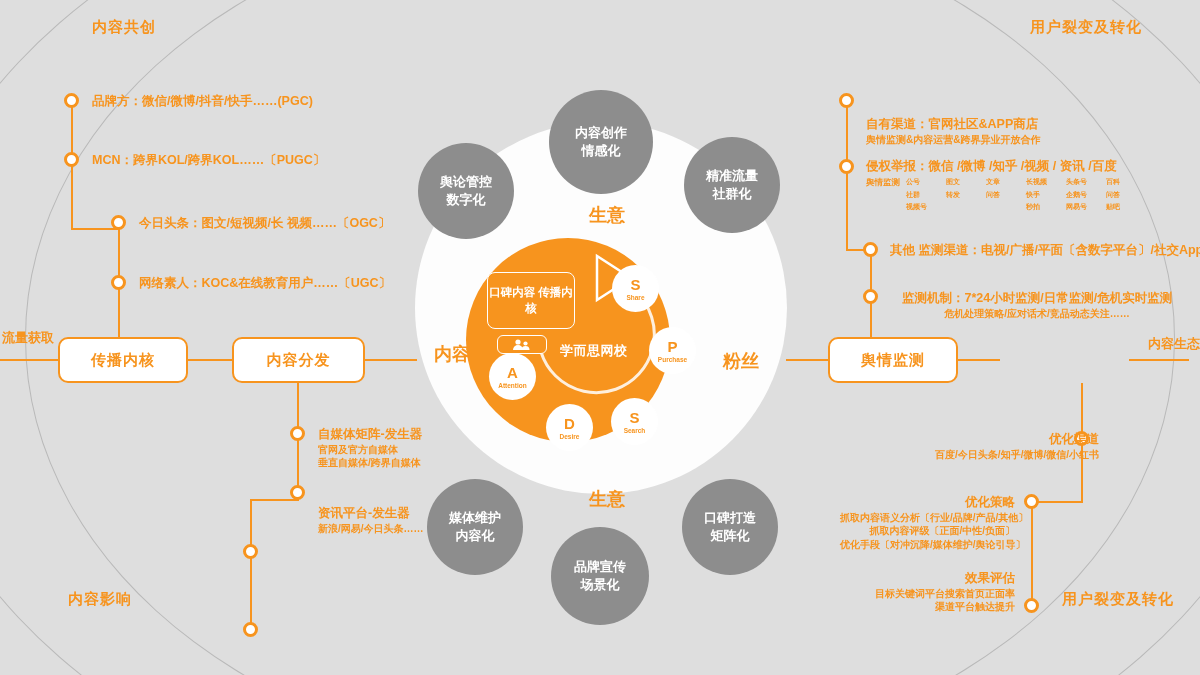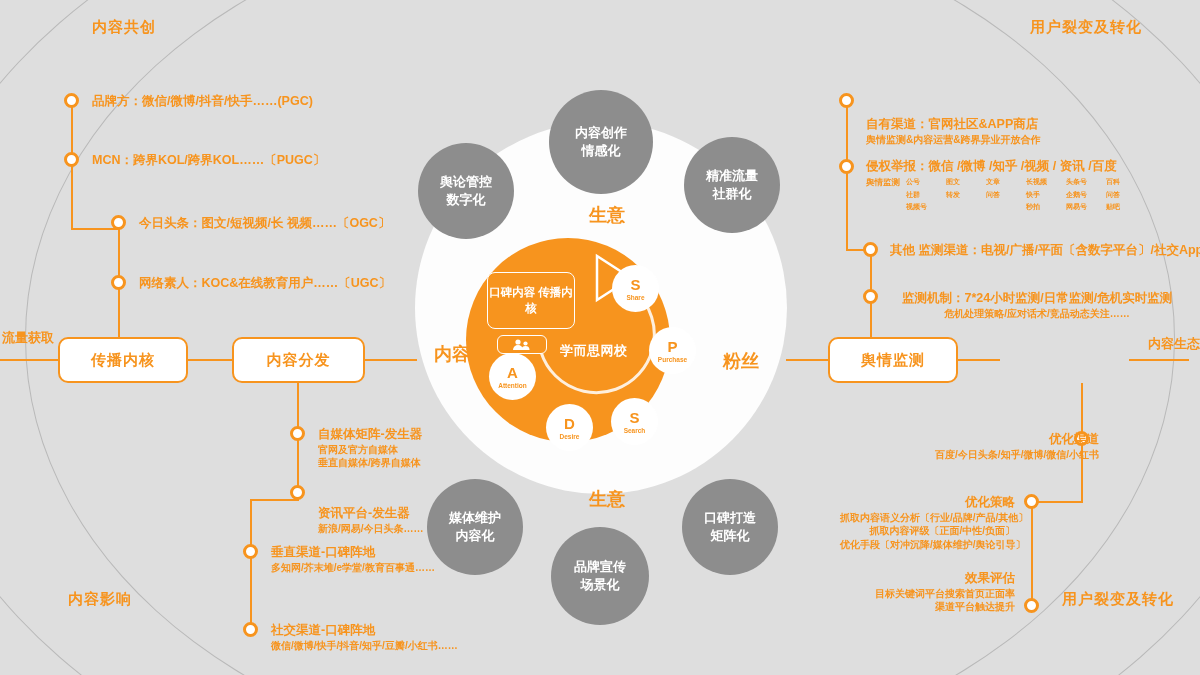--- a/index.html
+++ b/index.html
@@ -186,28 +186,20 @@
   <div class="node" style="left:243px; top:622px;"></div>
 
   <div class="btext" style="left:318px; top:426px;">
     <div class="hd">自媒体矩阵-发生器</div>
     <div class="sub">官网及官方自媒体</div>
     <div class="sub">垂直自媒体/跨界自媒体</div>
   </div>
   <div class="btext" style="left:318px; top:505px;">
     <div class="hd">资讯平台-发生器</div>
     <div class="sub">新浪/网易/今日头条……</div>
-  </div>
-  <div class="btext" style="left:271px; top:544px;">
-    <div class="hd">垂直渠道-口碑阵地</div>
-    <div class="sub">多知网/芥末堆/e学堂/教育百事通……</div>
-  </div>
-  <div class="btext" style="left:271px; top:622px;">
-    <div class="hd">社交渠道-口碑阵地</div>
-    <div class="sub">微信/微博/快手/抖音/知乎/豆瓣/小红书……</div>
   </div>
 
   <div class="vline" style="left:846px; top:100px; height:150px;"></div>
   <div class="vline" style="left:870px; top:250px; height:54px;"></div>
   <div class="hline" style="left:846px; top:249px; width:26px;"></div>
   <div class="vline" style="left:870px; top:300px; height:46px;"></div>
 
   <div class="node" style="left:839px; top:93px;"></div>
   <div class="node" style="left:839px; top:159px;"></div>
   <div class="node" style="left:863px; top:242px;"></div>

